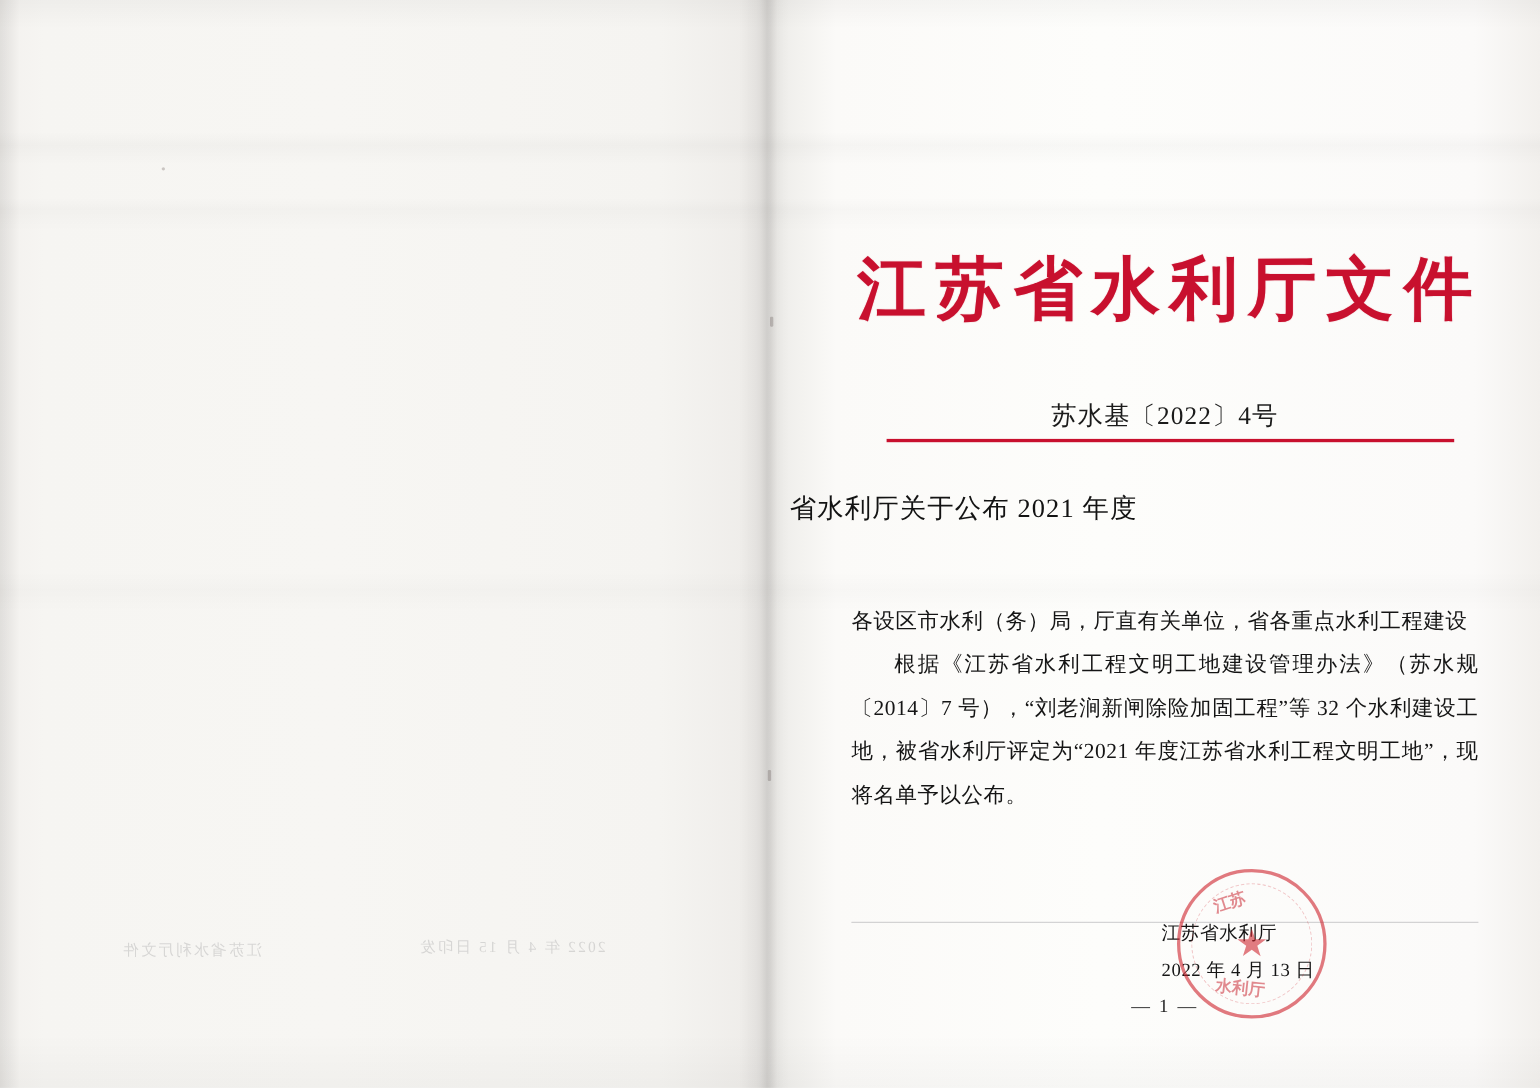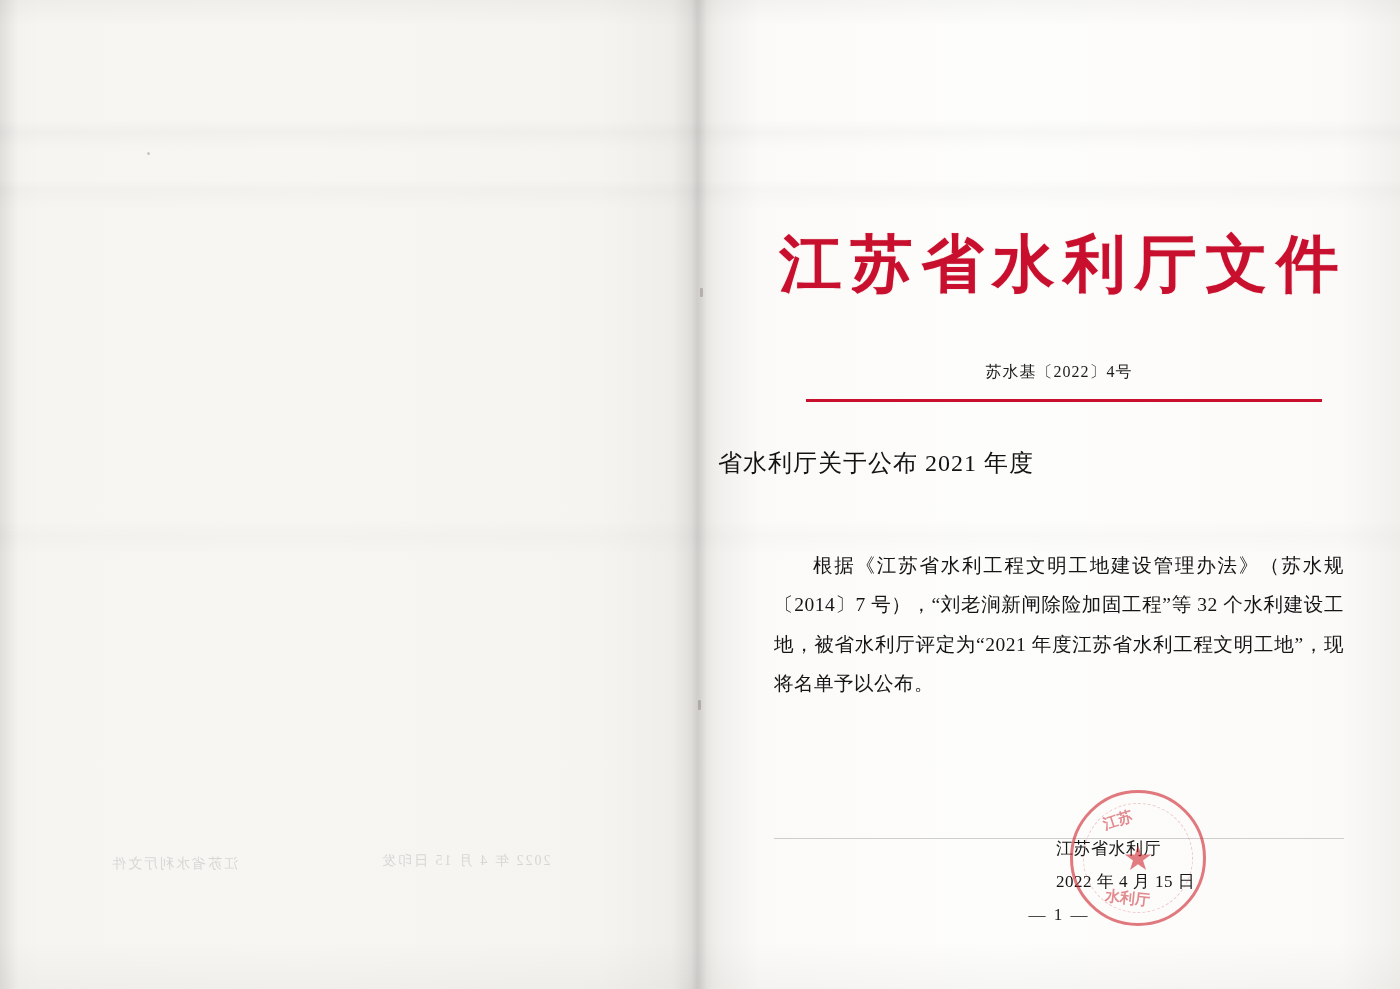--- a/index.html
+++ b/index.html
@@ -109,21 +109,21 @@
     line-height: 1.05;
     text-shadow: 0 0 1px rgba(200,16,46,0.5);
   }
 
   .docnum {
     position: absolute;
     top: 362px;
     left: 0;
     width: 682px;
     text-align: center;
-    font-size: 16px;
+    font-size: 23px;
     color: #1b1b1b;
     letter-spacing: 1px;
   }
 
   .redline {
     position: absolute;
     top: 399px;
     left: 88px;
     width: 516px;
     height: 3px;
@@ -250,28 +250,29 @@
 
     <div class="docnum">苏水基〔2022〕4号</div>
 
     <div class="redline"></div>
 
     <div class="title">
       <div>省水利厅关于公布 2021 年度</div>
     </div>
 
     <div class="body-text">
+      <p>各设区市水利（务）局，厅直有关单位，省各重点水利工程建设</p>
       <p class="indent2">根据《江苏省水利工程文明工地建设管理办法》（苏水规〔2014〕7 号），“刘老涧新闸除险加固工程”等 32 个水利建设工地，被省水利厅评定为“2021 年度江苏省水利工程文明工地”，现将名单予以公布。</p>
     </div>
 
     <div class="faint-rule"></div>
 
     <div class="signature">
       <div>江苏省水利厅</div>
-      <div>2022 年 4 月 15 日</div>
+      <div>2022 年 4 月 13 日</div>
     </div>
 
     <div class="seal">
       <div class="seal-ring-text"></div>
       <div class="seal-word" style="left:30px; top:18px; transform:rotate(-18deg);">江苏</div>
       <div class="seal-star">★</div>
       <div class="seal-word" style="left:32px; top:96px; transform:rotate(6deg);">水利厅</div>
     </div>
 
     <div class="page-number">— 1 —</div>

